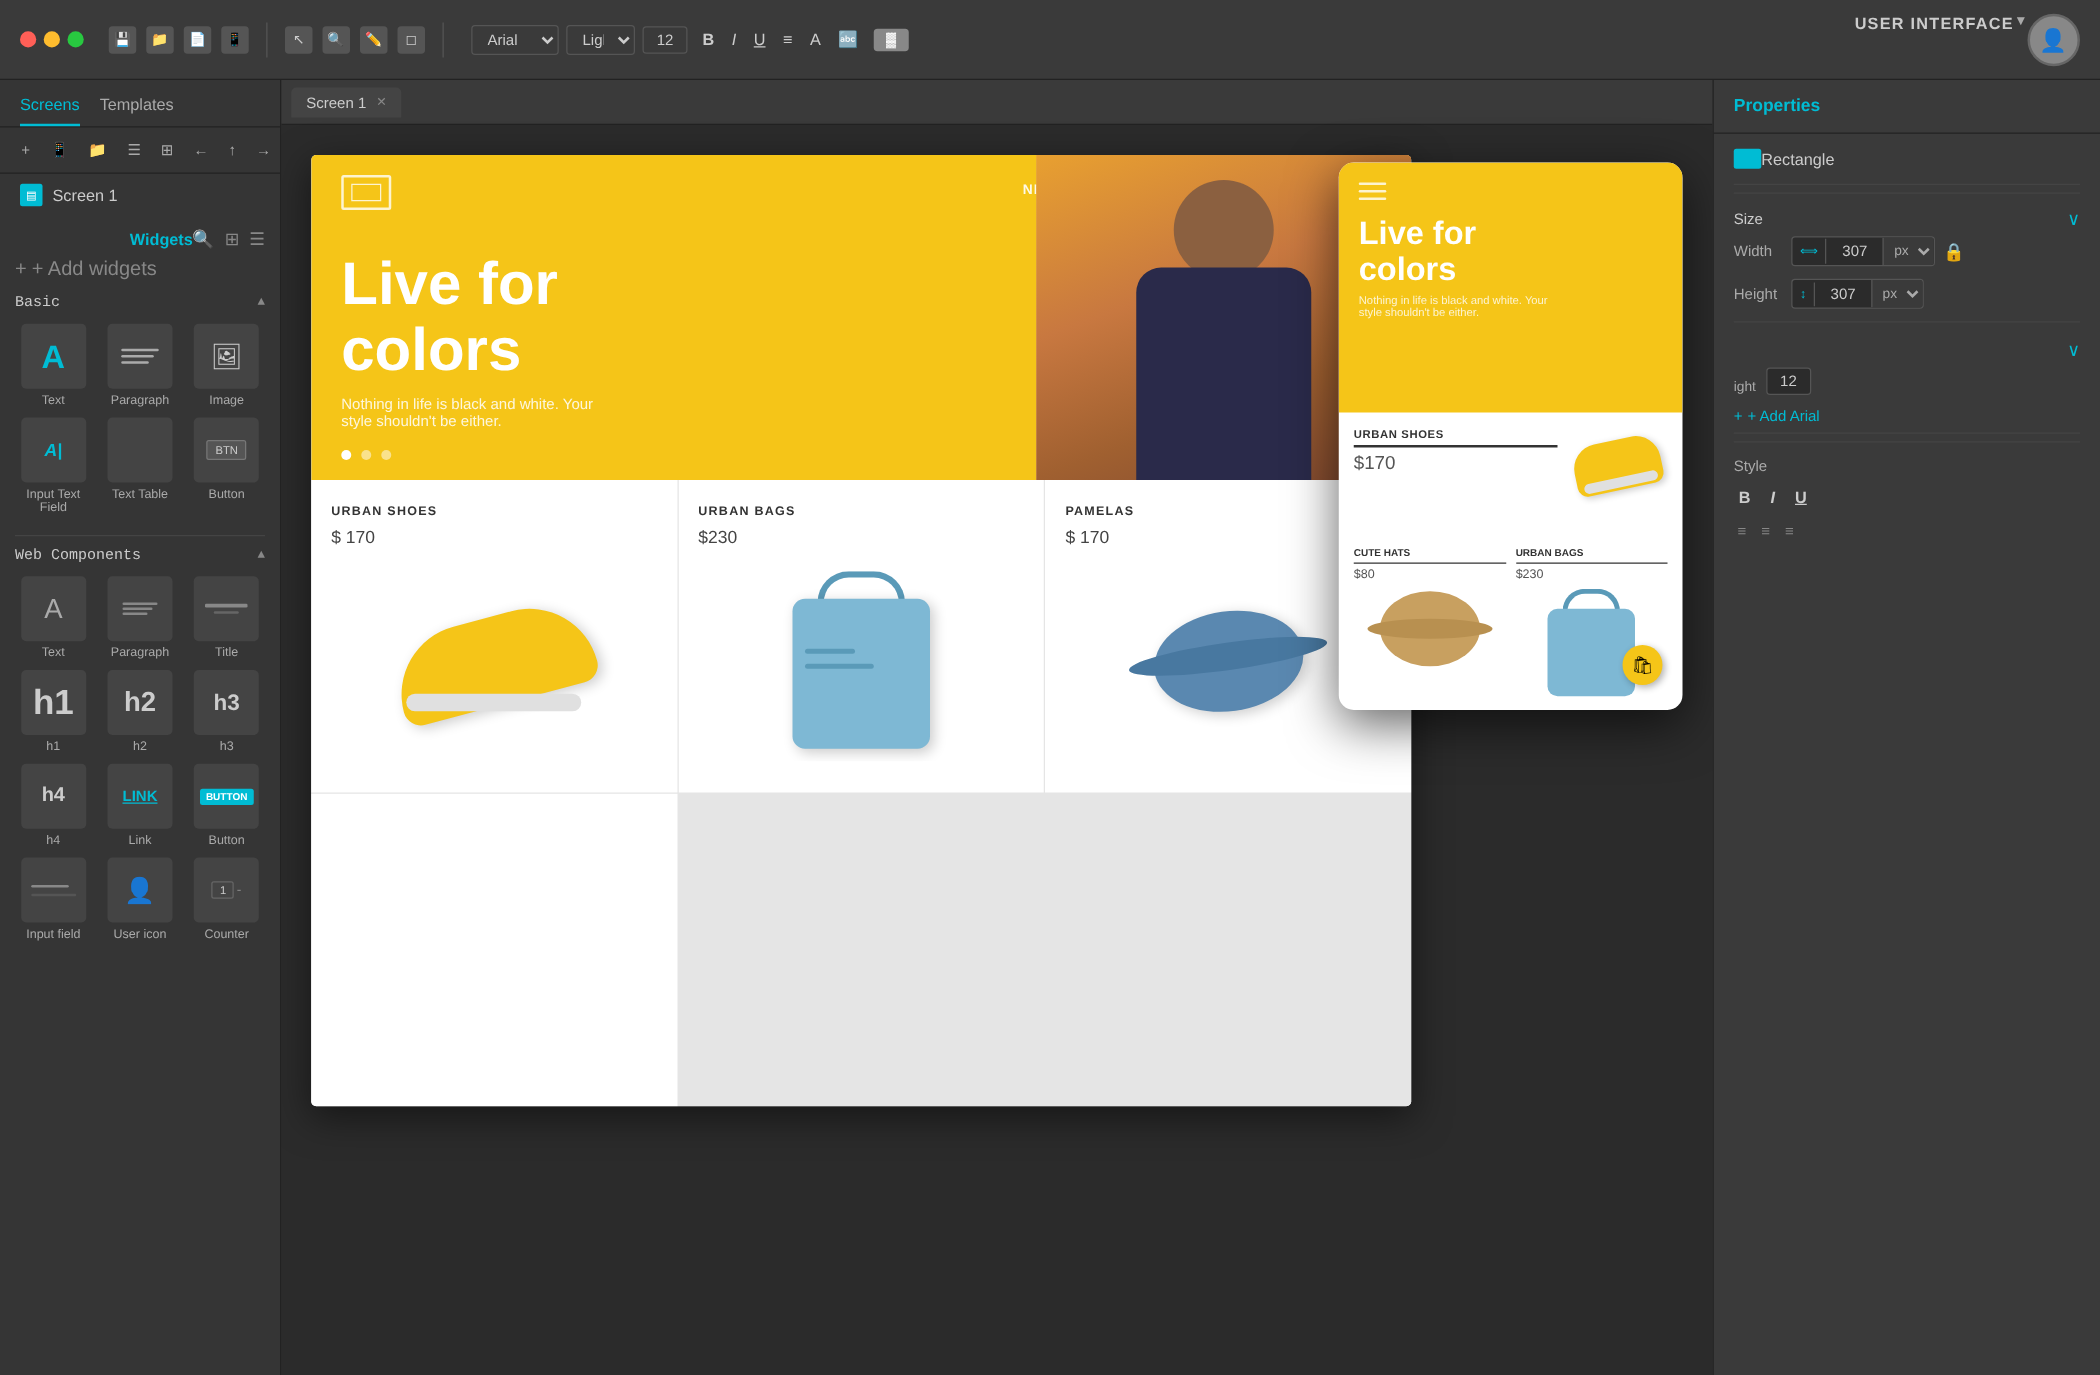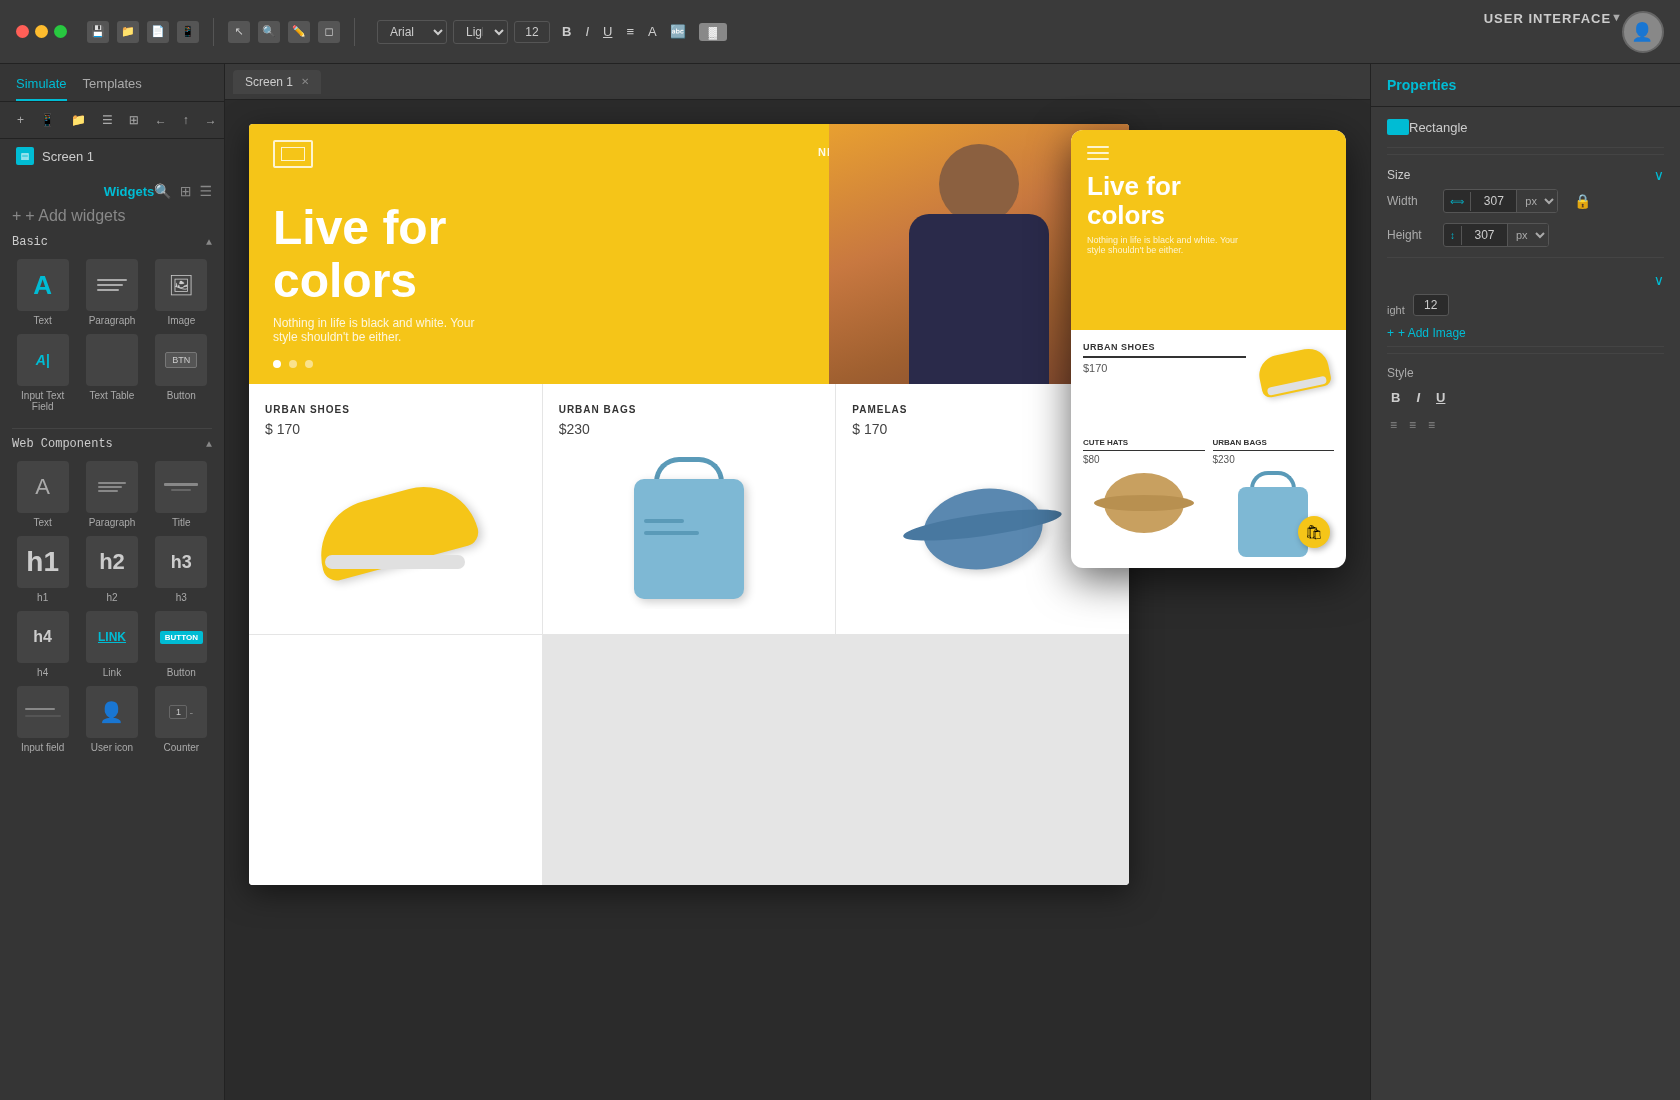--- a/index.html
+++ b/index.html
@@ -666,21 +666,21 @@
       font-size: 9px;
       font-weight: bold;
       color: #333;
       text-transform: uppercase;
       letter-spacing: 0.5px;
       border-bottom: 2px solid #333;
       padding-bottom: 4px;
       margin-bottom: 4px;
     }
     .mobile-product-price {
-      font-size: 11px;
+      font-size: 15px;
       color: #555;
     }
     .mobile-shoe-img {
       width: 80px;
       height: 60px;
       display: flex; align-items: center; justify-content: center;
     }
     .mobile-products-grid {
       display: grid;
       grid-template-columns: 1fr 1fr;
@@ -748,21 +748,21 @@
       background: #00bcd4;
       border-radius: 2px;
     }
     .rect-label {
       color: #ccc;
       font-size: 13px;
     }
     .size-field-group {
       display: flex;
       align-items: center;
-      gap: 16px;
+      gap: 6px;
       margin-bottom: 10px;
     }
     .size-label { color: #aaa; font-size: 12px; width: 40px; }
     .size-input-wrapper {
       display: flex;
       align-items: center;
       background: #2b2b2b;
       border: 1px solid #555;
       border-radius: 3px;
       overflow: hidden;
@@ -907,21 +907,21 @@
     <span class="user-interface-label">USER INTERFACE</span>
     <span class="chevron-down">▼</span>
     <div class="user-avatar">👤</div>
   </div>
 </div>
 
 <div class="main-layout">
 
   <div class="left-sidebar">
     <div class="sidebar-tabs">
-      <div class="sidebar-tab active">Simulate</div>
+      <div class="sidebar-tab active">Screens</div>
       <div class="sidebar-tab">Templates</div>
     </div>
     <div class="sidebar-actions">
       <button class="sidebar-action-btn">+</button>
       <button class="sidebar-action-btn">📱</button>
       <button class="sidebar-action-btn">📁</button>
       <button class="sidebar-action-btn">☰</button>
       <button class="sidebar-action-btn">⊞</button>
       <button class="sidebar-action-btn">←</button>
       <button class="sidebar-action-btn">↑</button>
@@ -1310,21 +1310,21 @@
         <span class="prop-section-expand">∨</span>
       </div>
 
       <div style="display:flex;align-items:flex-end;gap:8px;margin-bottom:10px;">
         <span style="color:#aaa;font-size:11px;">ight</span>
         <input type="text" value="12" style="background: rgb(43, 43, 43); border: 1px solid rgb(85, 85, 85); color: rgb(204, 204, 204); width: 36px; padding: 3px; border-radius: 3px; font-size: 12px; text-align: center; outline: none;">
       </div>
 
       <div class="add-image-btn">
         <span>+</span>
-        <span>+ Add Image</span>
+        <span>+ Add Arial</span>
       </div>
 
       <div class="prop-divider"></div>
 
       <div class="style-section">
         <div class="style-title">Style</div>
         <div class="style-btns">
           <span class="style-btn">B</span>
           <span class="style-btn italic">I</span>
           <span class="style-btn underline">U</span>

